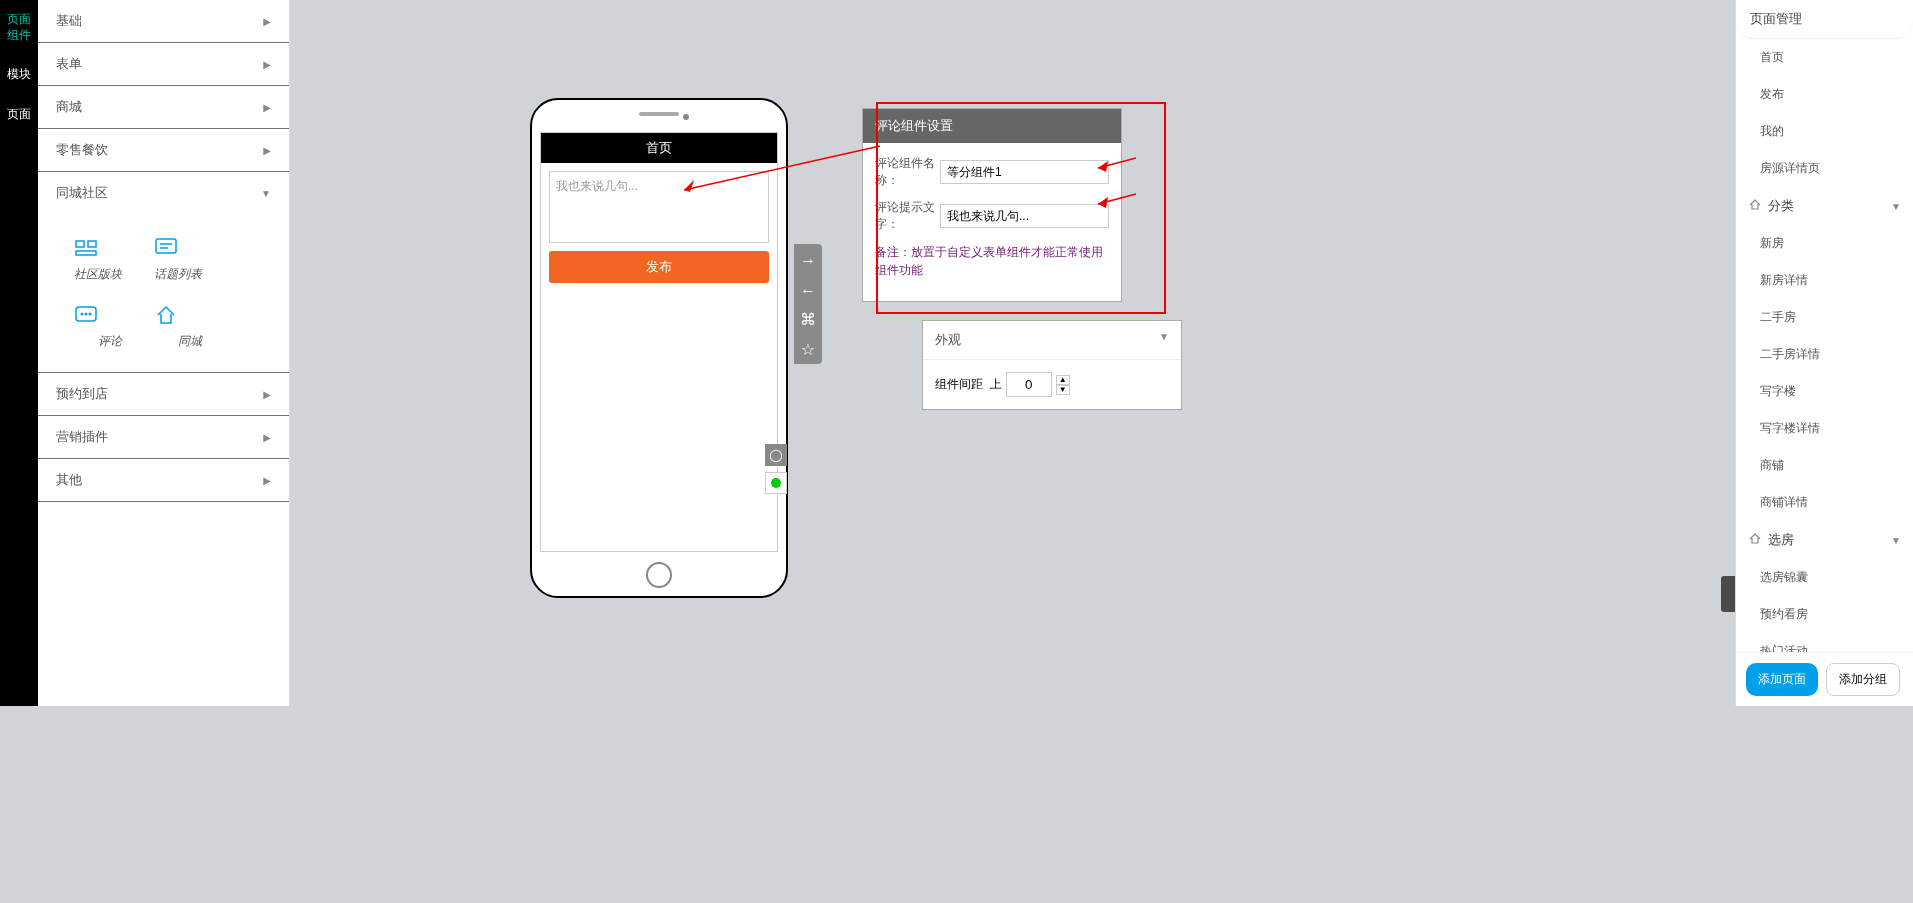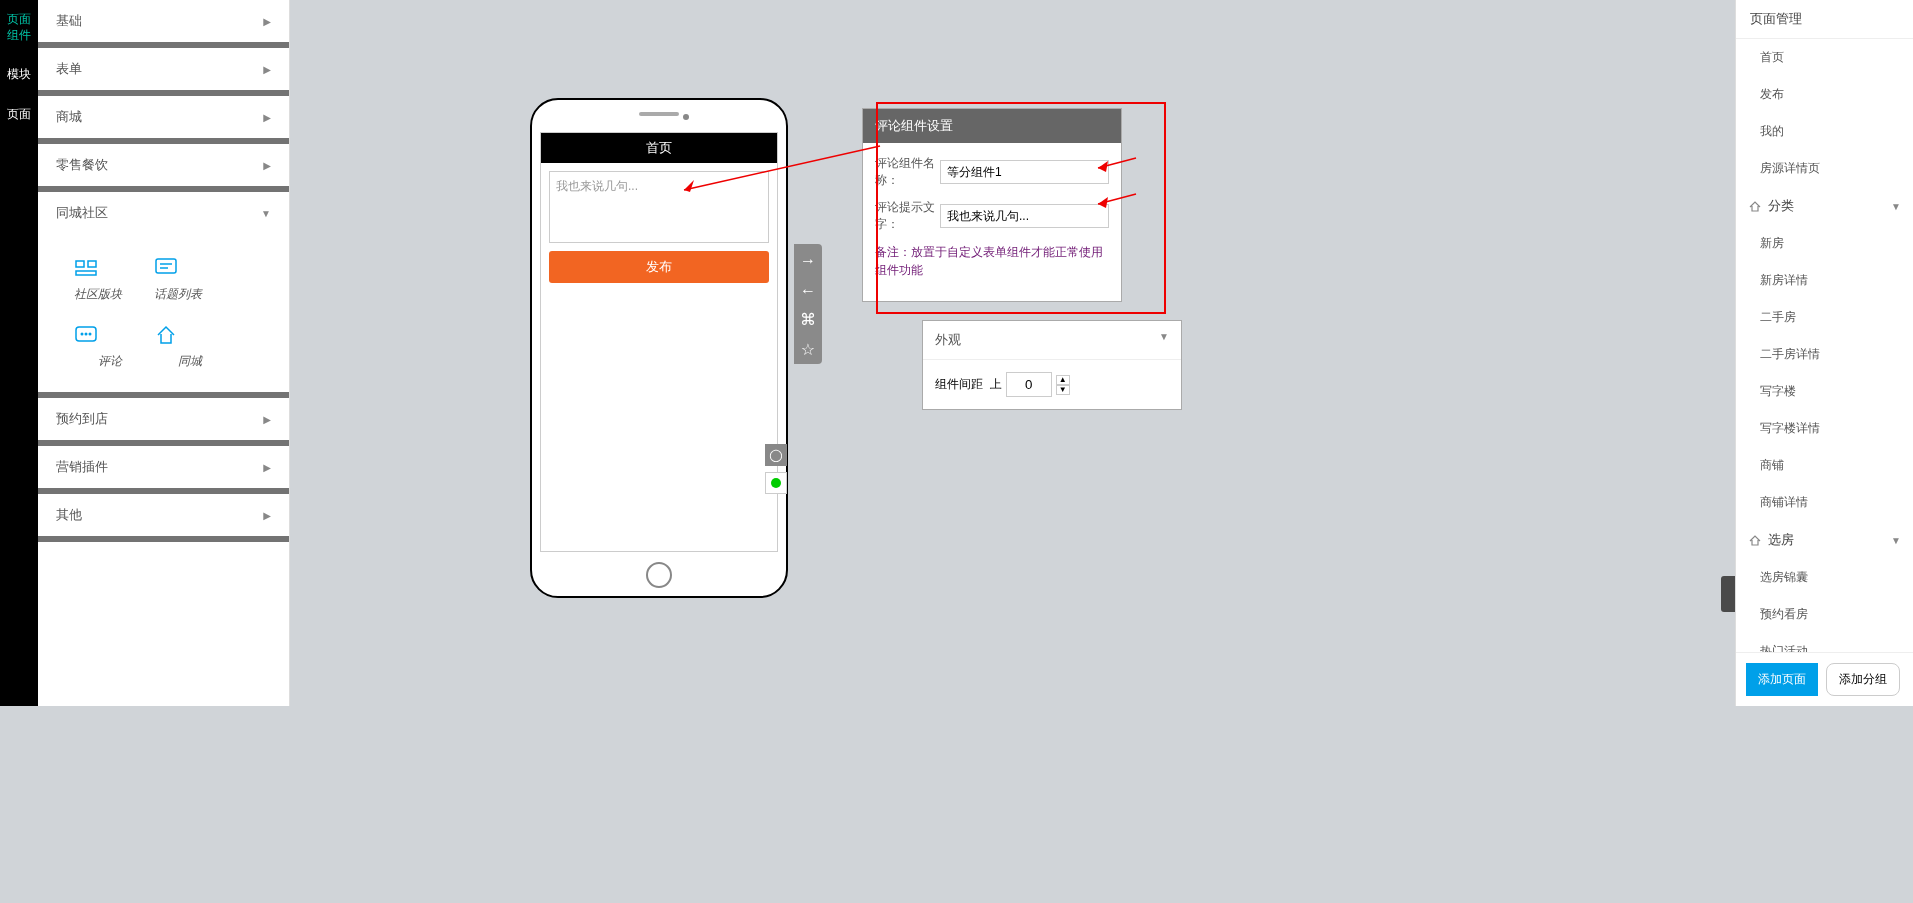--- a/index.html
+++ b/index.html
@@ -6,21 +6,21 @@
     body { background: #d0d4d8; overflow: hidden; }
     .app { display: flex; height: 706px; width: 1913px; }
     
     
     .nav-strip { background: #000; width: 38px; color: #fff; font-size: 12px; display: flex; flex-direction: column; }
     .nav-strip-item { padding: 12px 6px; text-align: center; cursor: pointer; writing-mode: horizontal-tb; line-height: 1.3; }
     .nav-strip-item.active { color: #00c4a7; }
     
     
     .component-sidebar { background: #fff; width: 252px; border-right: 1px solid #ddd; }
-    .accordion-item { border-bottom: 6px solid #737373; }
+    .accordion-item { border-bottom: 1px solid #737373; }
     .accordion-header { padding: 12px 18px; font-size: 13px; color: #555; cursor: pointer; display: flex; justify-content: space-between; align-items: center; }
     .accordion-body { display: flex; flex-wrap: wrap; padding: 12px 8px; }
     .component-tile { width: 80px; text-align: right; padding: 10px 4px; cursor: pointer; font-size: 12px; color: #555; font-style: italic; }
     .component-tile svg { display: block; margin: 0 auto 6px; }
     .arrow { font-size: 10px; color: #888; }
     
     
     .canvas { flex: 1; position: relative; background: #d0d4d8; }
     .phone { position: absolute; left: 240px; top: 98px; width: 258px; height: 500px; background: #fff; border: 2px solid #000; border-radius: 28px; padding: 8px; }
     .phone-speaker { width: 40px; height: 4px; background: #aaa; border-radius: 2px; margin: 4px auto 2px; }
@@ -55,28 +55,28 @@
     .appearance-body { padding: 12px; font-size: 12px; display: flex; align-items: center; }
     .appearance-body input { width: 46px; border: 1px solid #ccc; padding: 4px; text-align: center; margin: 0 4px; }
     .spin { display: flex; flex-direction: column; }
     .spin span { width: 14px; height: 10px; border: 1px solid #ccc; font-size: 8px; text-align: center; line-height: 8px; cursor: pointer; }
     
     
     .arrow-line { position: absolute; pointer-events: none; z-index: 11; }
     
     
     .page-sidebar { width: 178px; background: #fff; border-left: 1px solid #ddd; display: flex; flex-direction: column; position: relative; }
-    .page-sidebar-header { padding: 10px 14px; font-size: 13px; color: #444; border-bottom: 1px solid #eee; }
+    .page-sidebar-header { padding: 10px 14px; font-size: 13px; color: #444; border-bottom: 1px solid #eee; border-radius: 17px; }
     .page-tree { flex: 1; overflow: auto; }
     .page-item { padding: 10px 24px; font-size: 12px; color: #555; cursor: pointer; }
     .page-group { padding: 10px 12px; font-size: 13px; color: #444; display: flex; align-items: center; justify-content: space-between; cursor: pointer; }
-    .page-group-icon { display: flex; align-items: center; gap: 6px; }
+    .page-group-icon { display: flex; gap: 6px; }
     .page-item.active { background: #eef6ff; border-left: 3px solid #00a0e9; }
     .page-footer { padding: 10px; display: flex; gap: 8px; border-top: 1px solid #eee; }
-    .btn-primary { background: #00a0e9; color: #fff; padding: 7px 12px; font-size: 12px; border-radius: 0; cursor: pointer; border: none; }
+    .btn-primary { background: #00a0e9; color: #fff; padding: 7px 12px; font-size: 12px; border-radius: 10px; cursor: pointer; border: none; }
     .btn-default { background: #fff; border: 1px solid #ccc; padding: 7px 12px; font-size: 12px; border-radius: 8px; cursor: pointer; }
     
     .side-tab { position: absolute; right: 178px; top: 576px; width: 14px; height: 36px; background: #4a4a4a; border-radius: 3px 0 0 3px; }
   </style>
 </head>
 <body>
 
 <div class="app">
 
   <div class="nav-strip">

